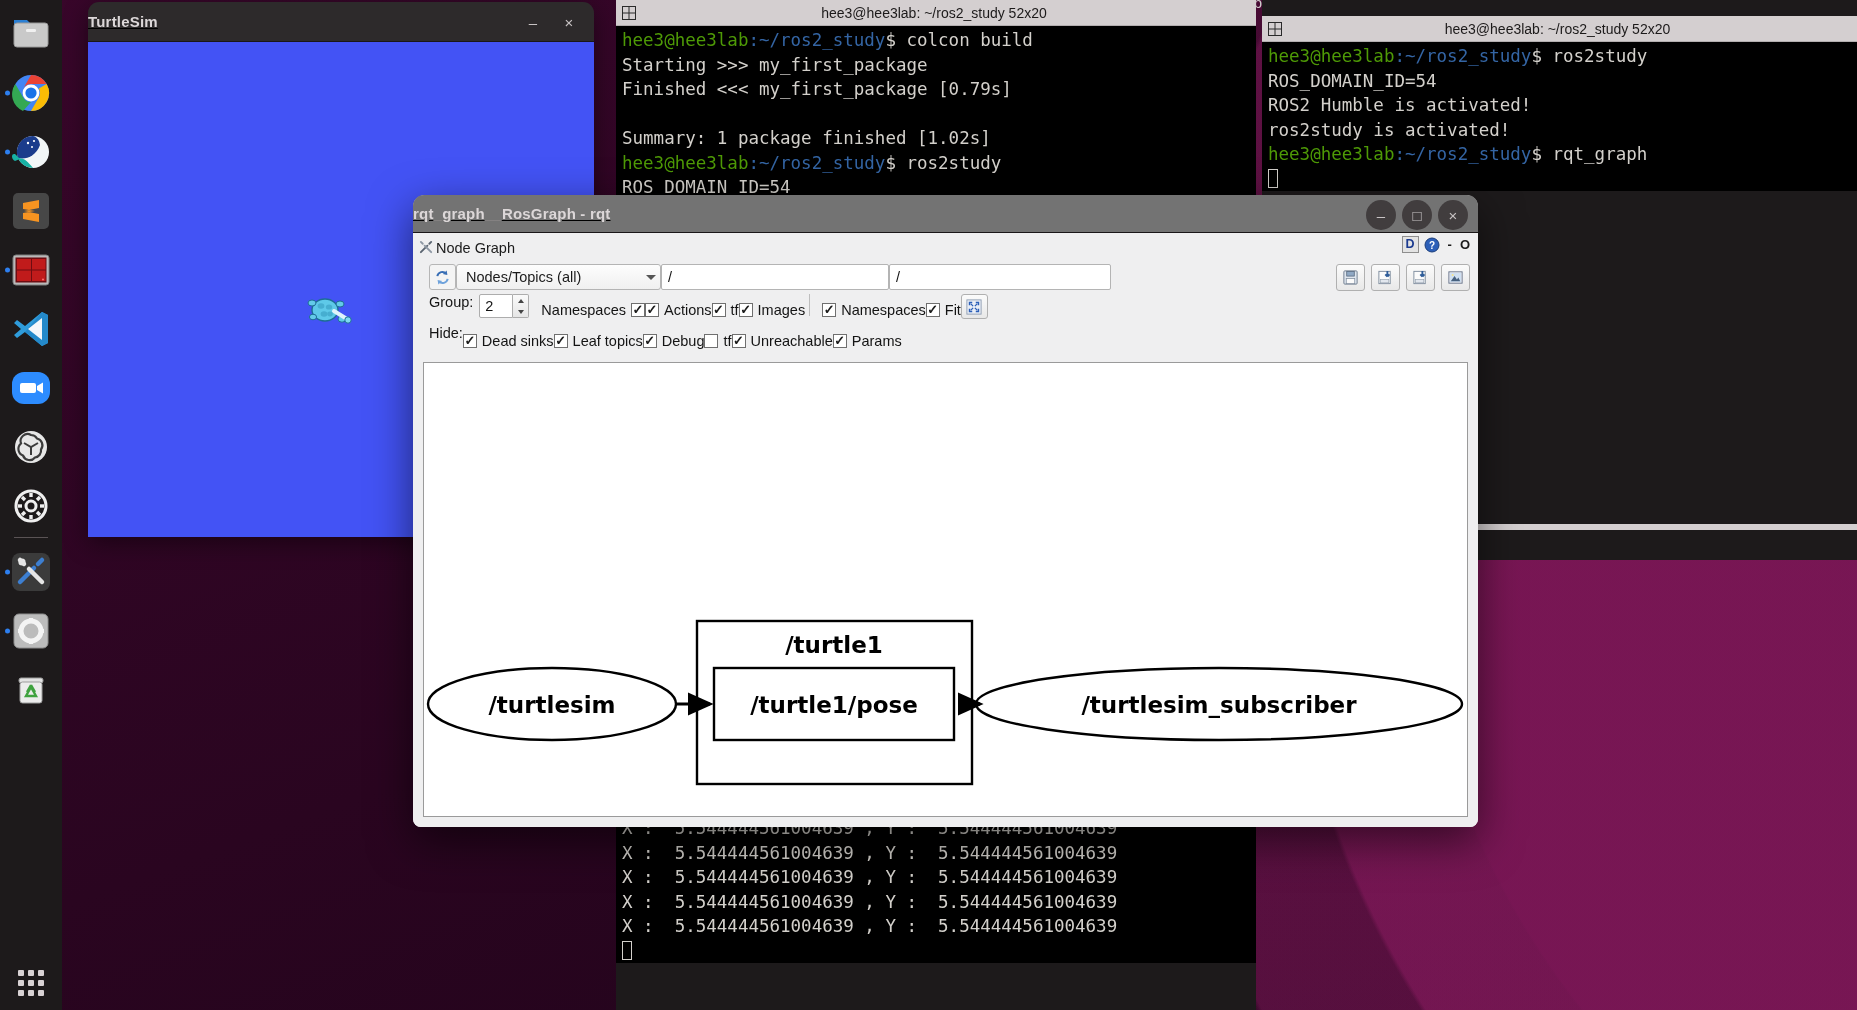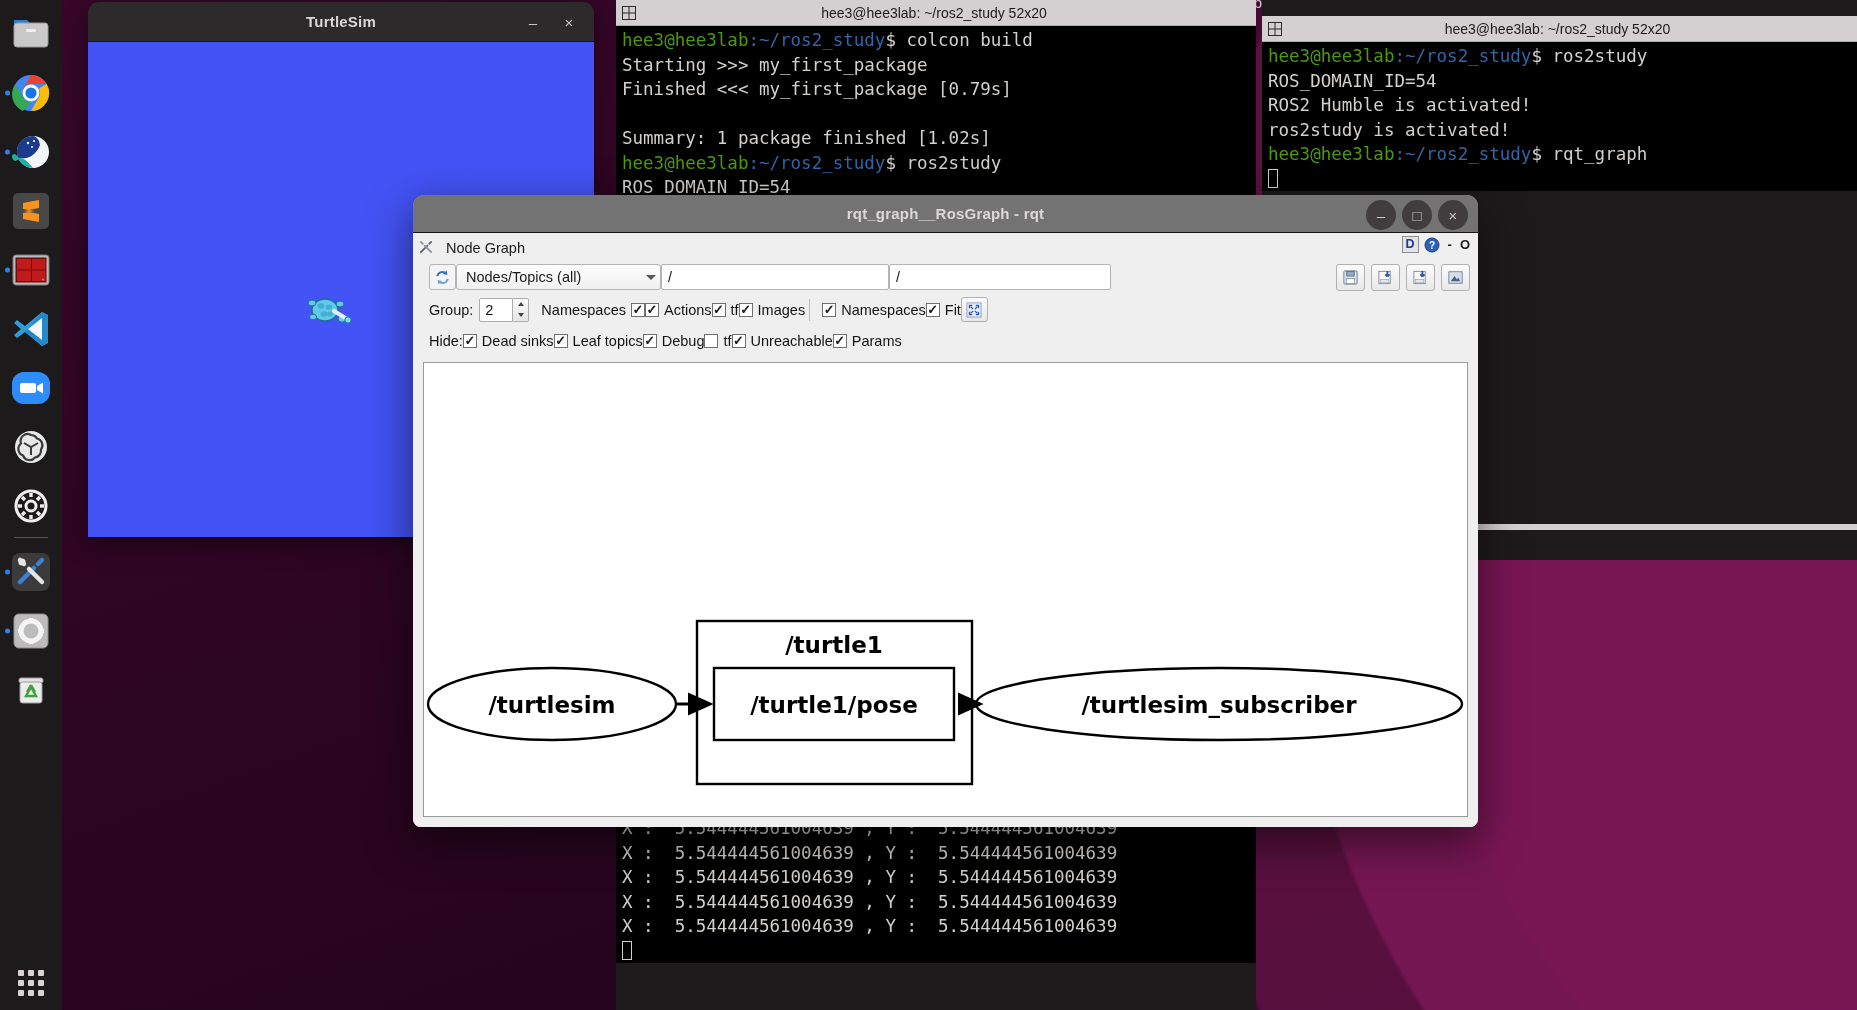--- a/index.html
+++ b/index.html
@@ -43,24 +43,25 @@
     position: absolute; bottom: 14px; left: 50%; transform: translateX(-50%);
     width: 26px; height: 26px;
     display: grid; grid-template-columns: repeat(3, 6px); grid-template-rows: repeat(3, 6px);
     gap: 4px;
   }
   #dock-apps i { display:block; width:6px; height:6px; border-radius:1px; background:#d8d2d4; }
 
   
   .win-titlebar {
     height: 40px; background: #2d2a2b;
-    display: flex; align-items: center; justify-content: center;
+    display: flex; align-items: center; 
     position: relative;
     border-top-left-radius: 11px; border-top-right-radius: 11px;
     border-bottom: 1px solid #1a1718;
+    text-decoration: underline;
   }
   .win-title {
     color: #dcd7d8; font-size: 15px; font-weight: bold; letter-spacing: .2px;
   }
   .win-btns { position: absolute; right: 10px; top: 0; height: 40px; display: flex; align-items: center; gap: 6px; }
   .win-btn {
     width: 30px; height: 30px; border-radius: 50%;
     display: flex; align-items: center; justify-content: center;
     color: #c8c3c4; font-size: 15px; line-height: 1;
   }
@@ -111,21 +112,21 @@
     z-index: 30; border-radius: 12px 12px 8px 8px;
     box-shadow: 0 14px 44px rgba(0,0,0,.55);
     background: #efeff0;
   }
   #rqt .win-titlebar { height: 38px; background:#737373; }
   #rqt .win-title { font-size: 15px; }
   #rqt-body { padding: 0; height: calc(100% - 38px); display:flex; flex-direction:column;
               background: #efeff0; border-radius: 0 0 8px 8px; }
 
   #dock-header {
-    height: 27px; display: flex; align-items: center; gap: 12px; padding: 2px 6px 0 2px;
+    height: 27px; display: flex; align-items: center; gap: 2px; padding: 2px 6px 0 2px;
     position: relative;
   }
   #dock-header-title { font-size: 14.5px; color: #1b1b1b; }
   #dock-header-right {
     position: absolute; right: 8px; top: 3px; display:flex; align-items:center; gap: 5px;
   }
   .dh-btn { font-size: 13px; color:#1b1b1b; font-weight:bold; }
   .dh-d {
     border: 1px solid #8e8e8e; background:#e3e3e3; color:#1b3a8f;
     font-size: 12.5px; font-weight: bold; padding: 0 3px; line-height: 15px;
@@ -156,21 +157,21 @@
   }
   #filter1 { width: 228px; }
   #filter2 { width: 222px; }
   #toolbar-right { position: absolute; right: 8px; display:flex; gap: 6px; align-items:center; }
   .ibtn {
     width: 29px; height: 27px; border: 1px solid #b0b0b0; border-radius: 3px;
     background: linear-gradient(#fbfbfb,#e8e8e8);
     display:flex; align-items:center; justify-content:center;
   }
 
-  .optrow { display:flex; align-items:center; padding: 0 8px 0 16px; height: 31px; font-size: 14.5px; color:#141414; }
+  .optrow { display:flex; padding: 0 8px 0 16px; height: 31px; font-size: 14.5px; color:#141414; }
   .optrow .lbl { margin-right: 6px; }
   .spin {
     width: 34px; height: 24px; border: 1px solid #adadad; background:#fff;
     display:flex; align-items:center; padding-left: 5px; font-size:14.5px;
     border-radius: 2px 0 0 2px;
   }
   .spin-btns {
     width: 16px; height: 24px; border: 1px solid #adadad; border-left: none;
     background: linear-gradient(#fafafa,#e6e6e6); border-radius: 0 2px 2px 0;
     display:flex; flex-direction:column; align-items:center; justify-content:space-around;

